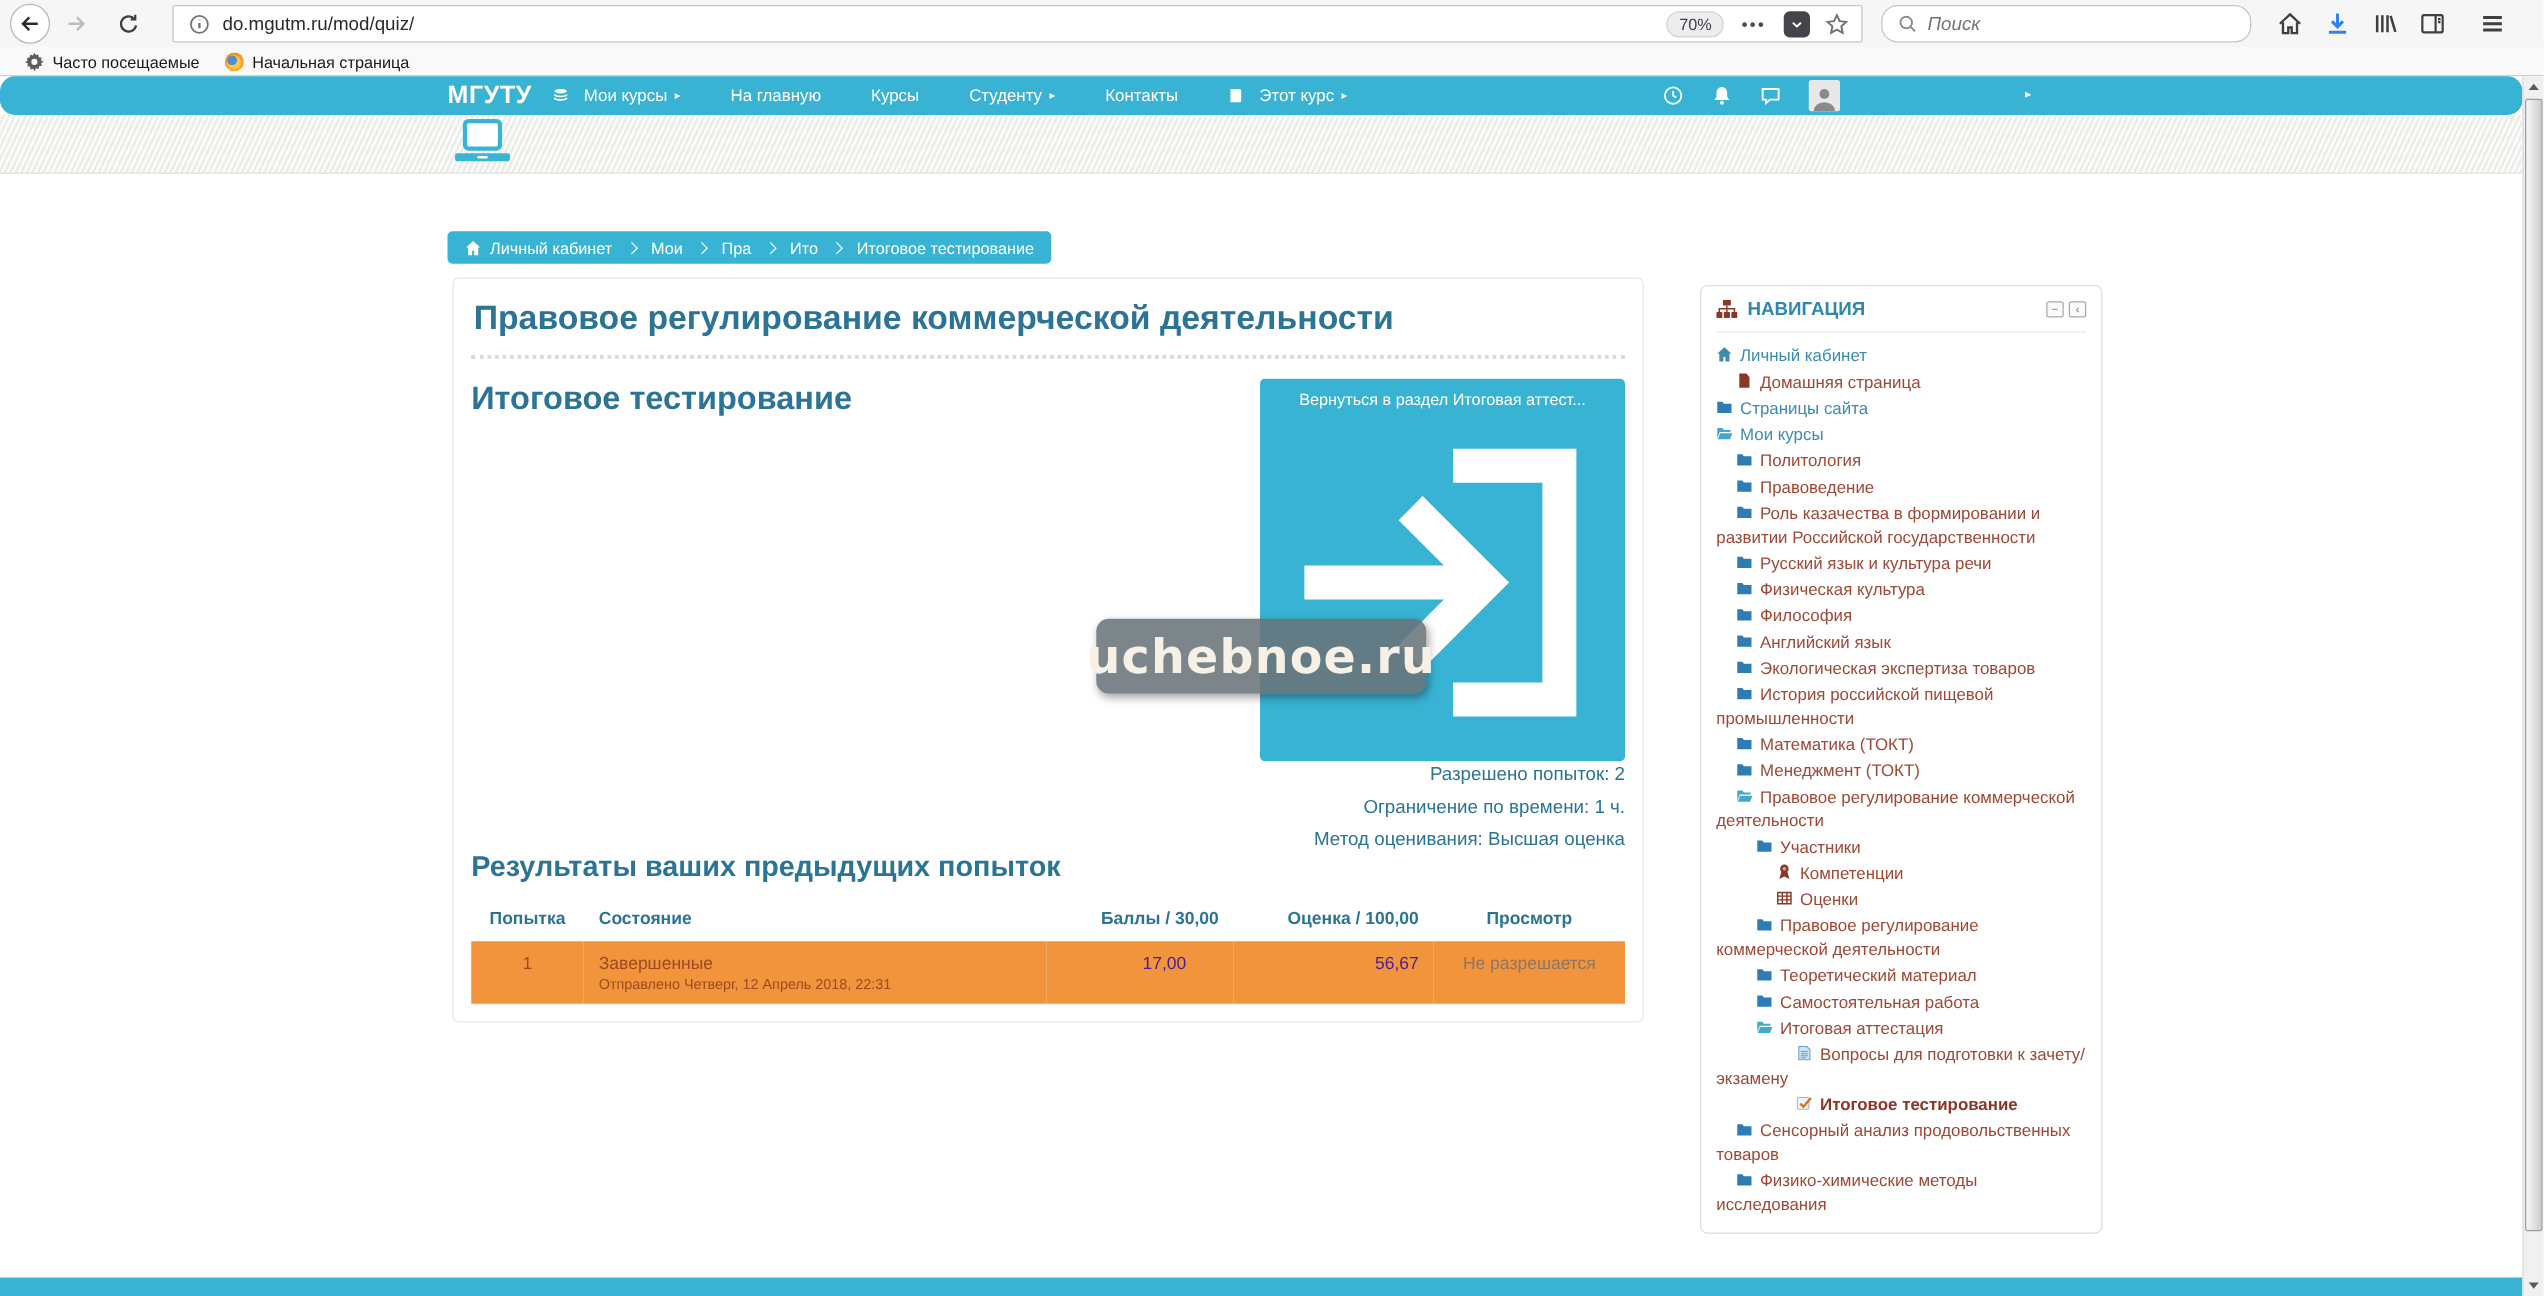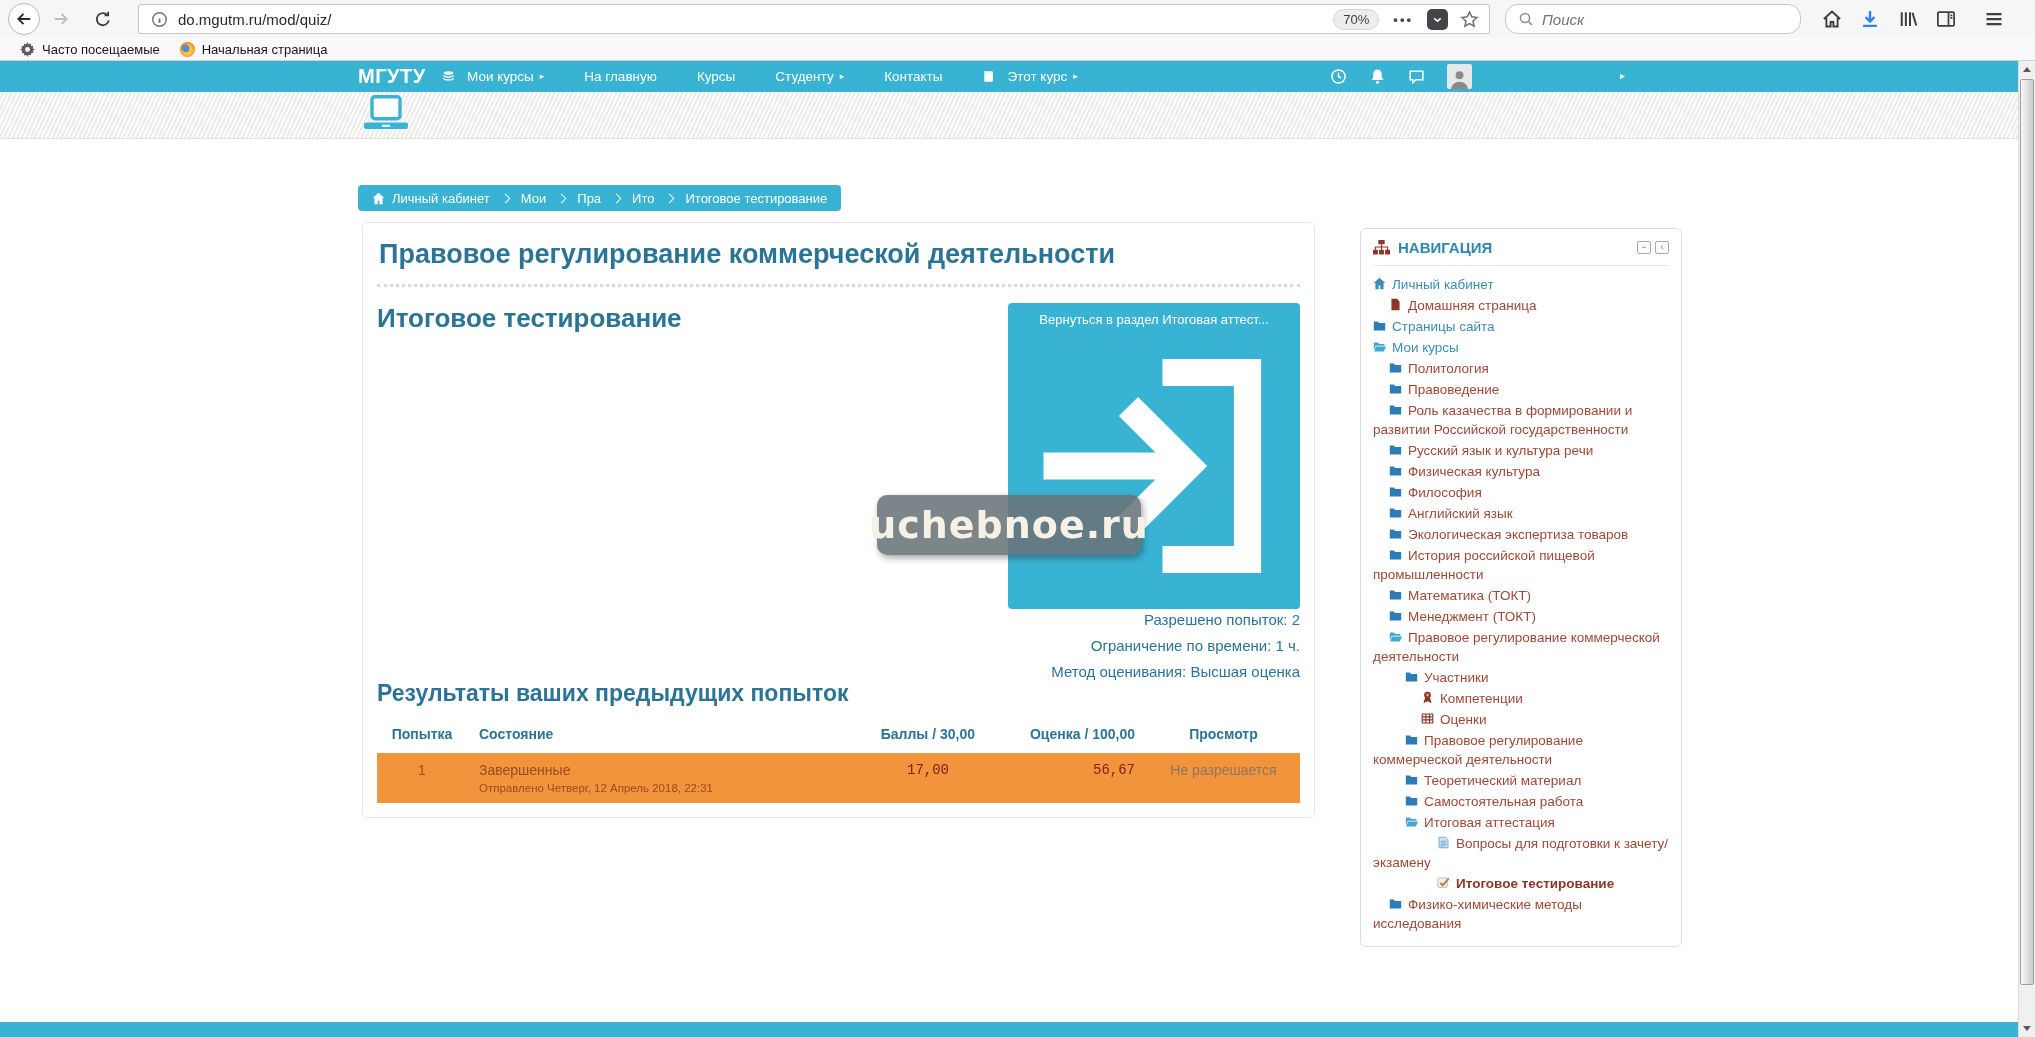--- a/index.html
+++ b/index.html
@@ -29,21 +29,21 @@
   .searchbar input{border:none;outline:none;font-style:italic;font-size:15px;color:#7a7a7e;width:200px;background:transparent;font-family:inherit;}
   .chrome-right{position:absolute;top:9px;width:20px;height:20px;}
 
   
   .bookmarks{position:absolute;left:0;top:38px;width:2035px;height:23px;background:#f9f9fa;border-bottom:1px solid var(--chrome-border);display:flex;align-items:center;font-size:13px;color:#19191b;}
   .bm-item{display:flex;align-items:center;margin-left:20px;}
   .bm-item .ic{width:15px;height:15px;margin-right:7px;}
   .ff-ball{width:15px;height:15px;border-radius:50%;background:radial-gradient(circle at 38% 42%, #4f8fd0 0 29%, transparent 31%),radial-gradient(circle at 50% 55%, #ffc547 0 40%, #f07105 78%, #c24403 100%);margin-right:7px;}
 
   
-  .navbar{position:absolute;left:0;top:61px;width:2018px;height:31px;background:var(--cyan);color:#fff;}
+  .navbar{position:absolute;left:0;top:61px;width:2018px;height:31px;background:var(--cyan);color:#fff;border-radius:12px;}
   .brand{position:absolute;left:358px;top:4px;font-size:20px;font-weight:600;letter-spacing:.5px;}
   .nav-items{position:absolute;left:442px;top:0;height:31px;display:flex;align-items:center;gap:40px;}
   .nav-item{display:flex;align-items:center;gap:6px;font-size:13.5px;color:#fff;cursor:pointer;white-space:nowrap;}
   .caret{font-size:9px;line-height:1;}
   .nav-right{position:absolute;left:1330px;top:0;height:31px;display:flex;align-items:center;gap:22px;}
   .nav-right .ic{width:17px;height:17px;color:#fff;fill:#fff;}
   .avatar{width:25px;height:25px;background:#e8e8e8;border-radius:2px;display:flex;align-items:flex-end;justify-content:center;overflow:hidden;}
   .nav-expand{position:absolute;left:1620px;top:9px;color:#fff;font-size:10px;}
 
   
@@ -76,21 +76,21 @@
   th:nth-child(3){width:150px;text-align:right;}
   th:nth-child(4){width:160px;text-align:right;}
   th:nth-child(5){text-align:center;}
   td{padding:9px 12px;vertical-align:top;font-size:14px;}
   tr.r-orange td{background:var(--row-orange);color:#9c4a22;border-bottom:3px solid #fff;}
   td.c-attempt{text-align:center;}
   td.c-points,td.c-grade{text-align:right;}
   td.c-points{padding-right:38px;}
   td.c-review{text-align:center;}
   tr.r-orange td.c-review{color:#8f7565;}
-  tr.r-orange td.c-points,tr.r-orange td.c-grade{color:#7f1d1d;font-family:Liberation Mono, monospace;}
+  tr.r-orange td.c-points,tr.r-orange td.c-grade{color:#4c1d95;}
   .sub-date{font-size:11.5px;margin-top:4px;}
   .watermark{position:absolute;left:514px;top:272px;width:264px;height:60px;background:rgba(104,115,121,.87);border-radius:10px;display:flex;align-items:center;justify-content:center;font-size:38px;font-weight:bold;color:#f6f1e4;letter-spacing:1px;box-shadow:2px 3px 7px rgba(0,0,0,.35);font-family:"DejaVu Sans","Liberation Sans",sans-serif;}
 
   
   .side{position:absolute;left:1360px;top:228px;width:322px;background:#fff;border:1px solid #ddd;border-radius:6px;padding:10px 12px 12px;}
   .side-head{display:flex;align-items:center;padding-bottom:9px;border-bottom:1px solid #e8e8e8;}
   .side-head .ic{width:17px;height:17px;color:var(--red-dark);fill:var(--red-dark);margin-right:8px;}
   .side-title{color:#2f88ae;font-weight:bold;font-size:15px;flex:1;}
   .blk-ctl{width:14px;height:13px;border:1px solid #aaa;border-radius:2px;background:#fbfbfb;color:#777;font-size:9px;line-height:11px;text-align:center;margin-left:4px;cursor:pointer;}
   .tree{list-style:none;margin-top:8px;}
@@ -457,20 +457,23 @@
       <li class="red" style="text-indent: 64px;"><span class="ticon i-page"><svg viewBox="0 0 16 16">
             <path d="M2.5 1.5h8l3 3v10h-11z" fill="#cfe3f3" stroke="#6f9fc8"></path>
             <path d="M4.5 6.5h7M4.5 8.5h7M4.5 10.5h7M4.5 12.5h5" stroke="#6f9fc8" stroke-width="1" fill="none"></path>
           </svg></span><span>Вопросы для подготовки к зачету/экзамену</span></li>
       <li class="red bold" style="text-indent: 64px;"><span class="ticon i-check"><svg viewBox="0 0 16 16">
             <rect x="1" y="2.5" width="11.5" height="11.5" rx="1.5" fill="#eef4fa" stroke="#9ab2c8"></rect>
             <path d="M4 8.5l3 3L14.5 3" fill="none" stroke="#d8731f" stroke-width="2.3"></path>
           </svg></span><span>Итоговое тестирование</span></li>
       <li class="red" style="text-indent: 16px;"><span class="ticon i-folder"><svg viewBox="0 0 16 16">
             <path d="M1 3h5l1.5 2H15v9H1z"></path>
+          </svg></span><span>Сенсорный анализ продовольственных товаров</span></li>
+      <li class="red" style="text-indent: 16px;"><span class="ticon i-folder"><svg viewBox="0 0 16 16">
+            <path d="M1 3h5l1.5 2H15v9H1z"></path>
           </svg></span><span>Физико-химические методы исследования</span></li>
     </ul>
 </div>
 
 <div class="footer"></div>
 <div class="sbar">
   <span class="sb-arrow" style="top:0">
       <span class="tri-up"></span>
     </span>
   <span class="sb-thumb"></span>

